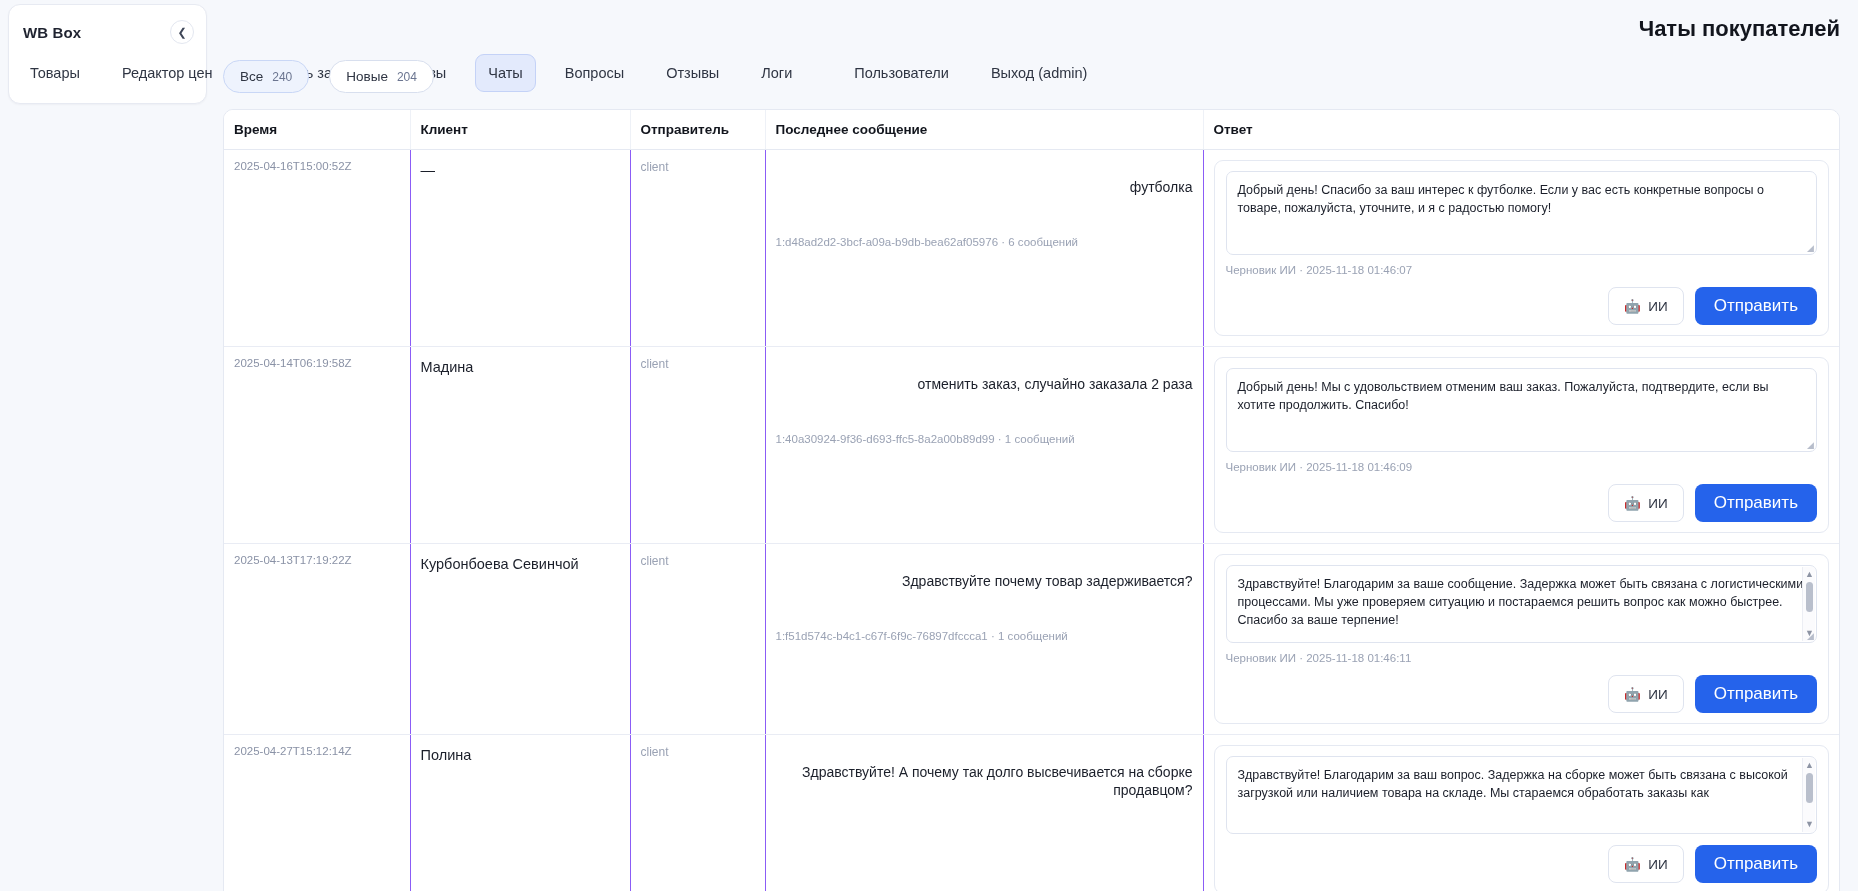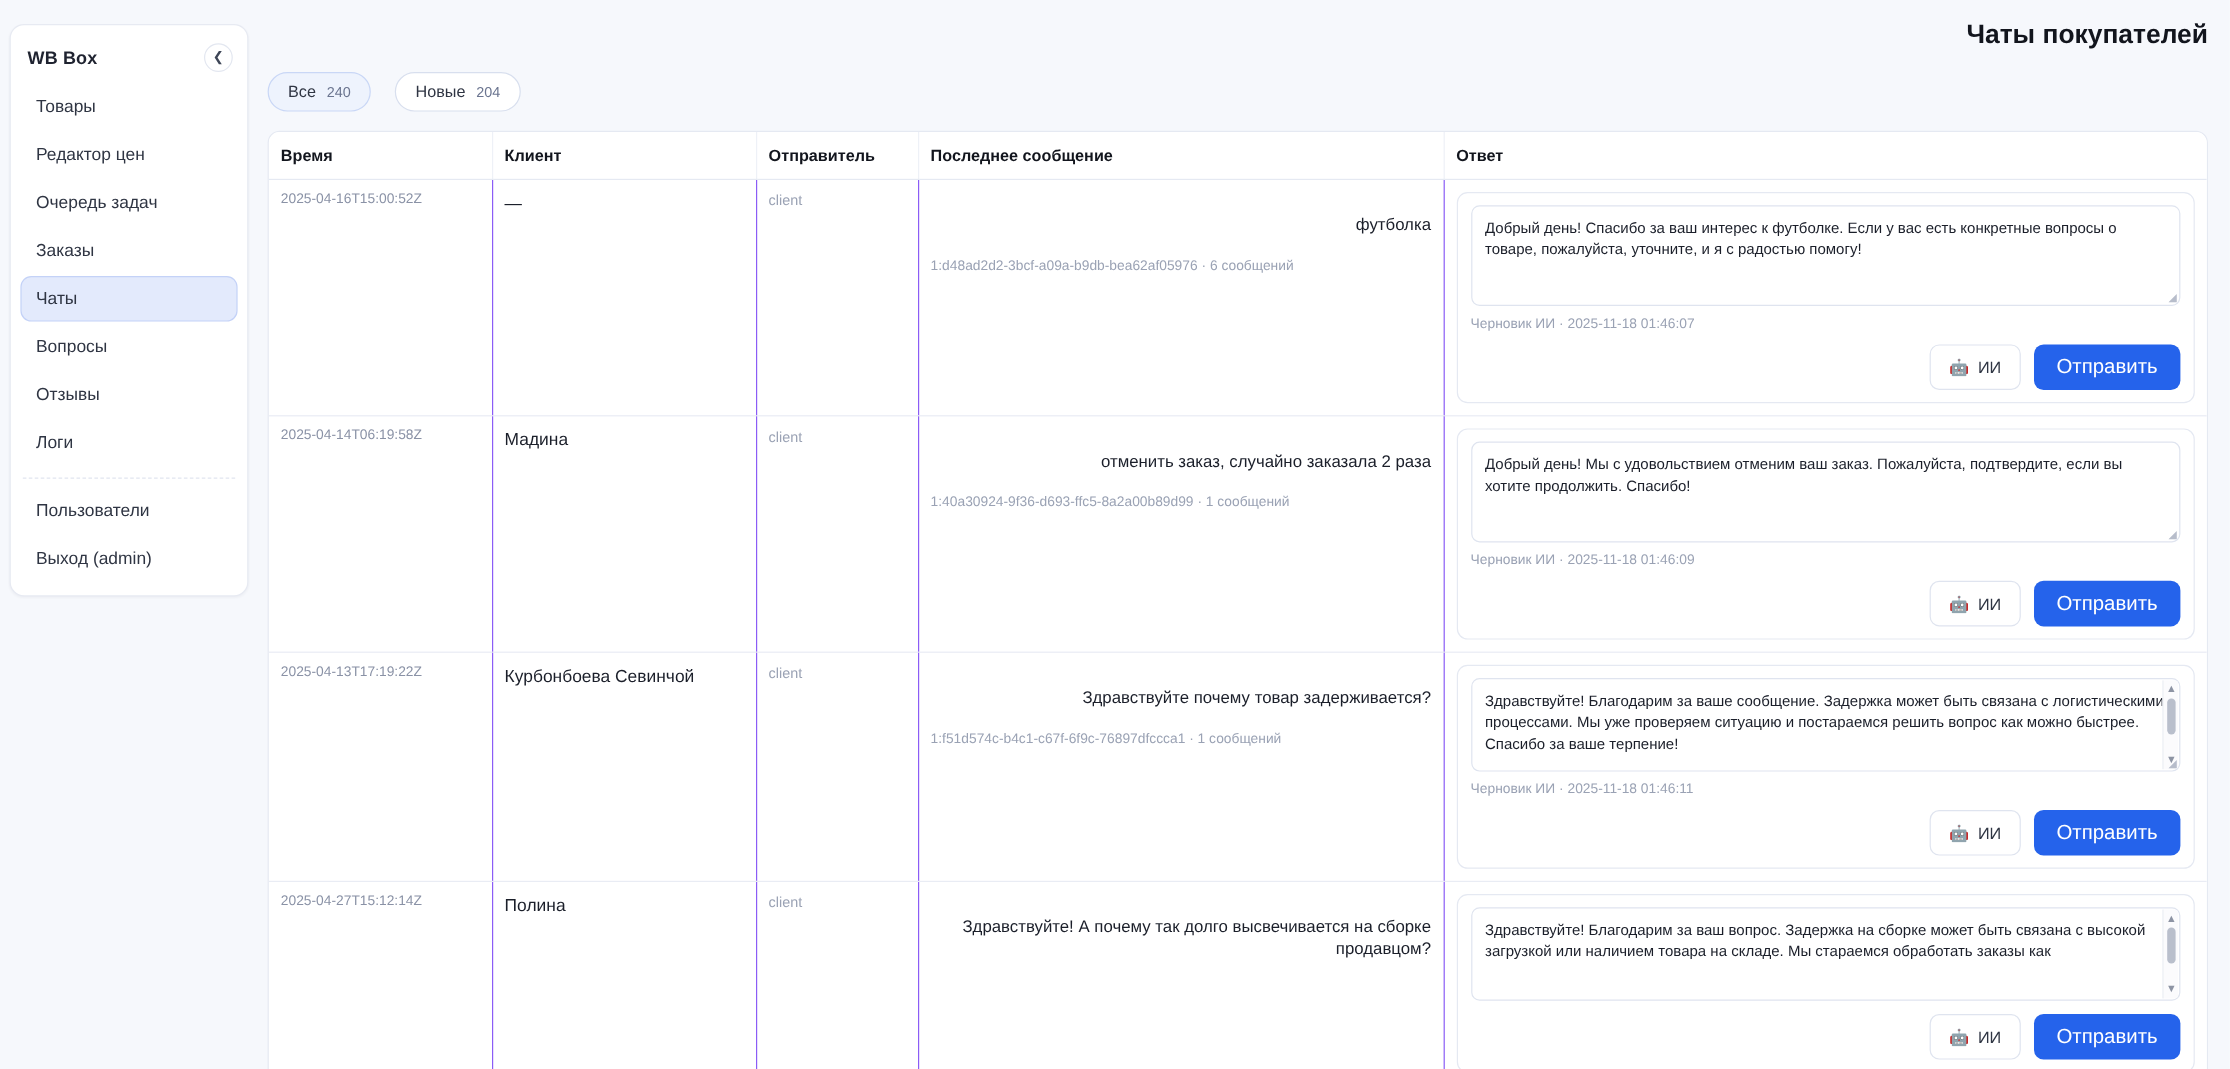--- a/index.html
+++ b/index.html
@@ -9,41 +9,41 @@
     background: #f6f8fc;
     font-family: "Liberation Sans", sans-serif;
     overflow: hidden;
   }
   .app { display: flex; width: 1858px; height: 891px; }
 
   
   .sidebar {
     width: 215px;
     flex: 0 0 215px;
-    padding: 20px 8px 0 8px;
+    padding: 4px 8px 0 8px;
   }
   .sidebar-card {
     background: #ffffff;
     border: 1px solid #e7eaf2;
     border-radius: 12px;
     padding: 6px 0 10px 0;
     box-shadow: 0 1px 2px rgba(16,24,40,0.04);
   }
   .sidebar-head {
     display: flex; align-items: center; justify-content: space-between;
     padding: 9px 12px 9px 14px;
   }
   .brand { font-size: 15px; font-weight: bold; color: #1f2330; letter-spacing: .1px; }
   .collapse-btn {
     width: 24px; height: 24px; border-radius: 50%;
     border: 1px solid #e3e7f0; background: #fff;
     display: flex; align-items: center; justify-content: center;
     color: #3e4657; font-size: 11px; line-height: 1; cursor: pointer;
   }
-  .nav { display: flex; flex-direction: column; }
+  .nav { display: flex; }
   .nav-item {
     margin: 1px 8px;
     padding: 10px 12px;
     font-size: 14.5px;
     color: #2f3543;
     border-radius: 9px;
     border: 1px solid transparent;
     cursor: pointer;
     white-space: nowrap;
   }
@@ -125,21 +125,21 @@
 
   .msg-text {
     font-size: 14px; color: #1b1f2a;
     text-align: right;
     line-height: 1.3;
     margin-top: 18px;
     word-wrap: break-word;
   }
   .msg-meta {
     font-size: 11.5px; color: #9aa2b4;
-    margin-top: 20px;
+    margin-top: 40px;
     text-align: left;
     white-space: nowrap;
   }
 
   
   .reply-box {
     border: 1px solid #e5e9f2;
     border-radius: 9px;
     padding: 10px 11px 10px 11px;
     background: #fff;

